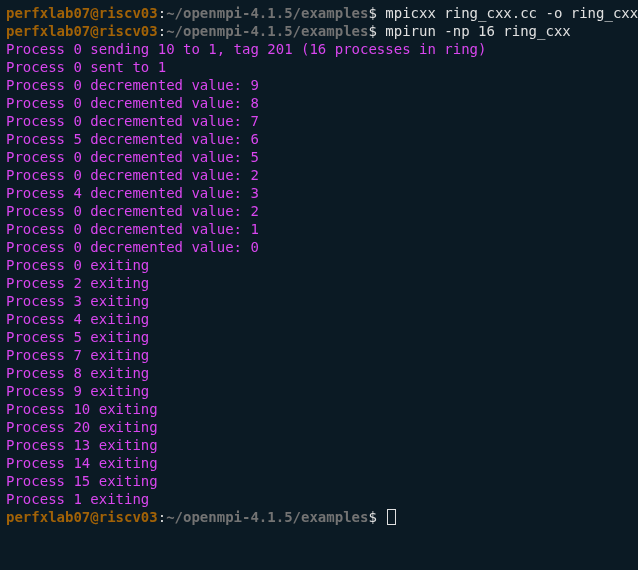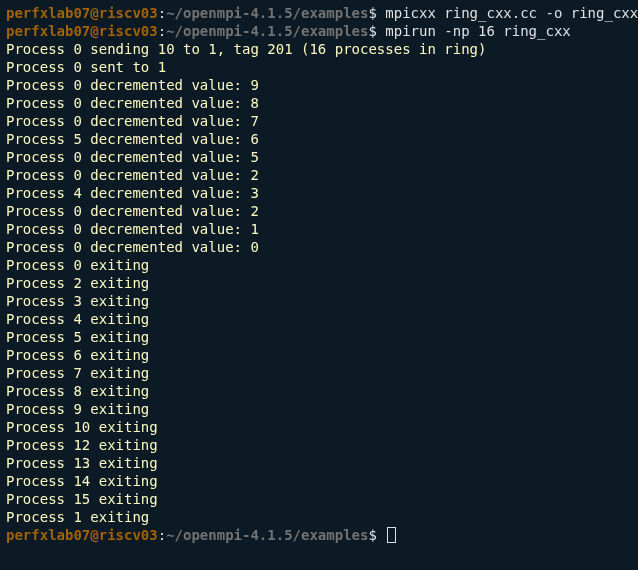--- a/index.html
+++ b/index.html
@@ -16,21 +16,21 @@
     overflow: hidden;
   }
   .line {
     white-space: pre;
   }
   .user-host { color: #a16207; font-weight: bold; }
   .colon    { color: #e0e0e0; }
   .path     { color: #737373; font-weight: bold; }
   .dollar   { color: #e0e0e0; }
   .cmd      { color: #e0e0e0; margin-top: 9px; }
-  .output   { color: #fef9c3; }
+  .output   { color: #d946ef; }
   .cursor {
     display: inline-block;
     width: 7px;
     height: 14px;
     border: 1px solid #e0e0e0;
     vertical-align: text-bottom;
     margin-left: 2px;
   }
 </style>
 </head>
@@ -49,24 +49,23 @@
     <div class="line output">Process 0 decremented value: 2</div>
     <div class="line output">Process 4 decremented value: 3</div>
     <div class="line output">Process 0 decremented value: 2</div>
     <div class="line output">Process 0 decremented value: 1</div>
     <div class="line output">Process 0 decremented value: 0</div>
     <div class="line output">Process 0 exiting</div>
     <div class="line output">Process 2 exiting</div>
     <div class="line output">Process 3 exiting</div>
     <div class="line output">Process 4 exiting</div>
     <div class="line output">Process 5 exiting</div>
-    <div class="line output">Process 6 exiting</div>
     <div class="line output">Process 7 exiting</div>
     <div class="line output">Process 8 exiting</div>
     <div class="line output">Process 9 exiting</div>
     <div class="line output">Process 10 exiting</div>
-    <div class="line output">Process 12 exiting</div>
+    <div class="line output">Process 20 exiting</div>
     <div class="line output">Process 13 exiting</div>
     <div class="line output">Process 14 exiting</div>
     <div class="line output">Process 15 exiting</div>
     <div class="line output">Process 1 exiting</div>
     <div class="line"><span class="user-host">perfxlab07@riscv03</span><span class="colon">:</span><span class="path">~/openmpi-4.1.5/examples</span><span class="dollar">$ </span><span class="cursor"></span></div>
   </div>
 
 </body></html>

